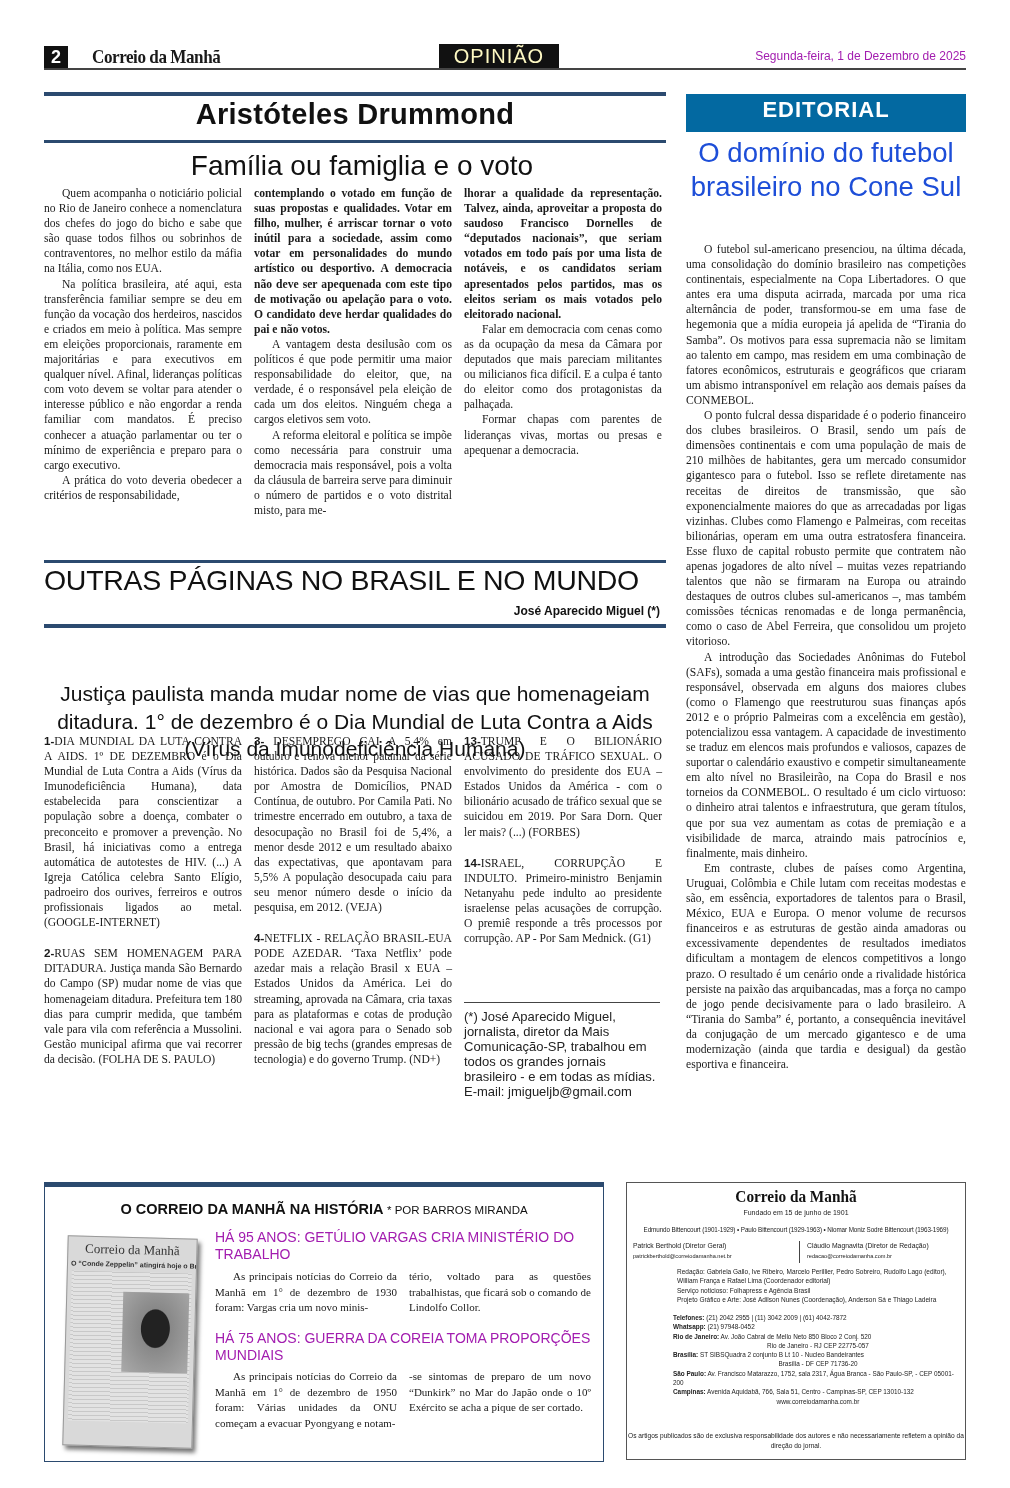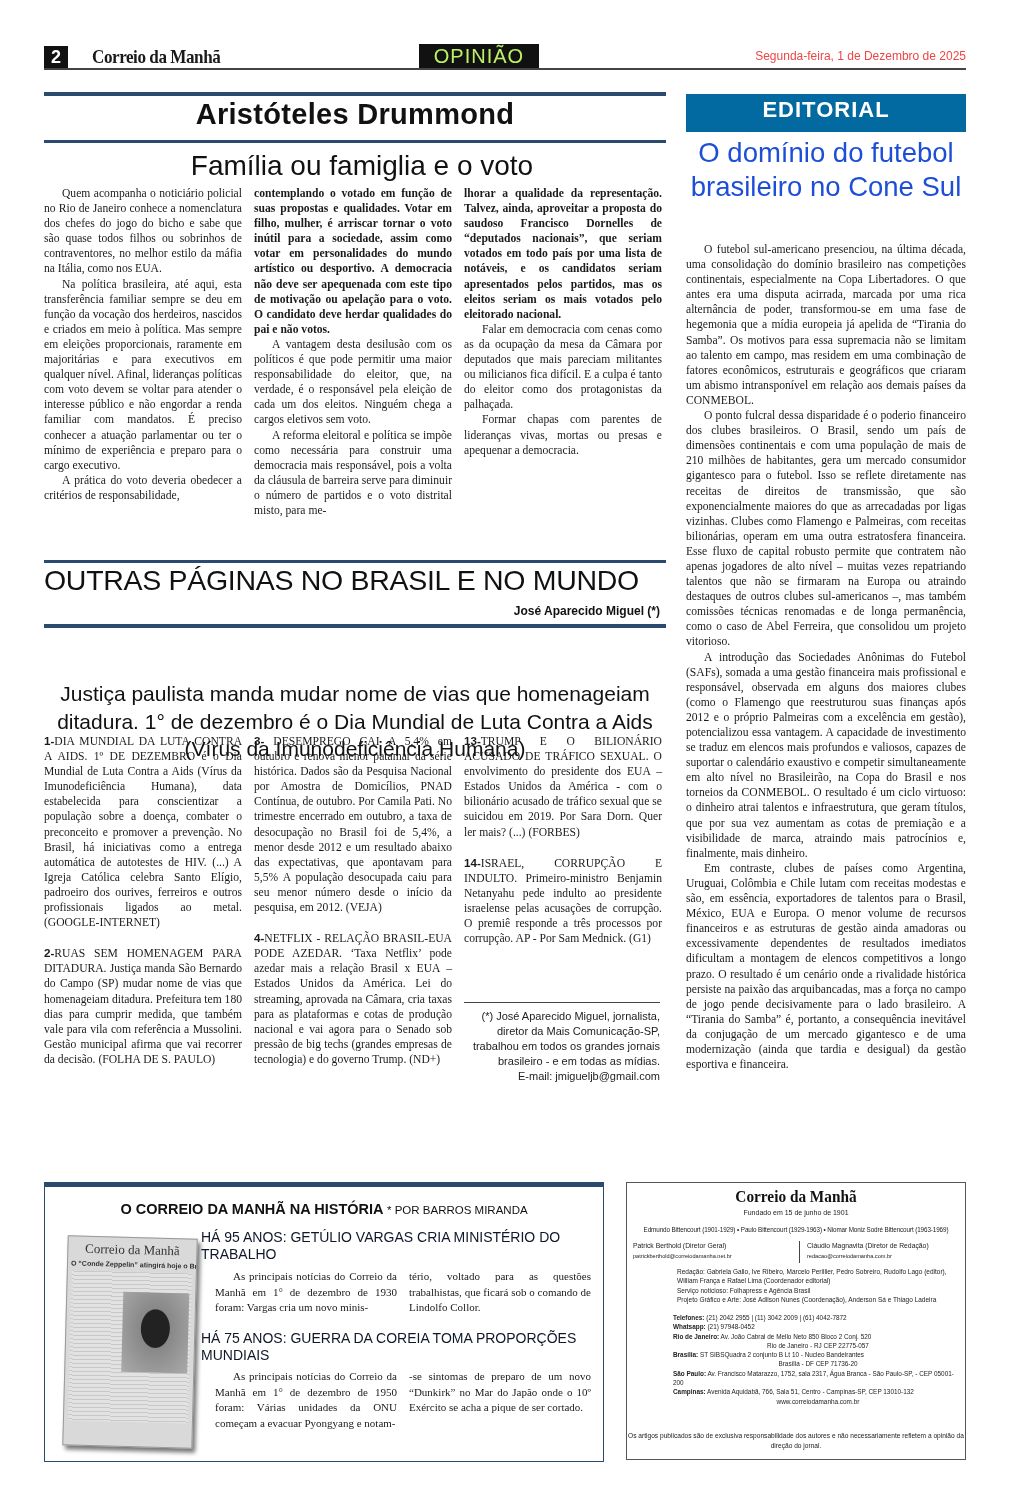--- a/index.html
+++ b/index.html
@@ -3,56 +3,56 @@
 <meta charset="utf-8">
 <style>
   * { box-sizing: border-box; margin: 0; padding: 0; }
   html, body { width: 1010px; height: 1488px; background: #ffffff; overflow: hidden; }
   body { position: relative; font-family: "DejaVu Serif", serif; color: #1a1a1a; }
 
   
   .topbar { position: absolute; left: 44px; top: 46px; width: 922px; height: 24px; border-bottom: 2px solid #444; }
   .pagenum { position: absolute; left: 0; top: 0; width: 24px; height: 22px; background: #111; color: #fff; font-family: "Liberation Sans", sans-serif; font-weight: bold; font-size: 18px; text-align: center; line-height: 22px; }
   .masthead-small { position: absolute; left: 48px; top: 0; font-family: "Liberation Serif", serif; font-weight: bold; font-size: 19px; letter-spacing: -0.5px; transform: scaleX(0.9); transform-origin: left; line-height: 22px; }
-  .section-label { position: absolute; left: 375px; top: -2px; width: 120px; height: 24px; background: #111; color: #bef264; font-family: "Liberation Sans", sans-serif; font-size: 20px; text-align: center; line-height: 25px; letter-spacing: 1px; }
-  .date { position: absolute; right: 0; top: 3px; font-family: "Liberation Sans", sans-serif; font-size: 12px; color: #ef4444; }
+  .section-label { position: absolute; left: 395px; top: -2px; width: 120px; height: 24px; background: #111; color: #fef9c3; font-family: "Liberation Sans", sans-serif; font-size: 20px; text-align: center; line-height: 25px; letter-spacing: 1px; }
+  .date { position: absolute; right: 0; top: 3px; font-family: "Liberation Sans", sans-serif; font-size: 12px; color: #a21caf; }
 
   
   .rule-blue { position: absolute; height: 4px; background: #2b4a6f; }
   .author-name { position: absolute; left: 44px; top: 98px; width: 622px; text-align: center; font-family: "Liberation Sans", sans-serif; font-size: 29px; font-weight: bold; color: #111; letter-spacing: 0.3px; }
   .op-title { position: absolute; left: 44px; top: 150px; width: 636px; text-align: center; font-family: "Liberation Sans", sans-serif; font-size: 28px; color: #111; }
   .cols3 { position: absolute; display: flex; gap: 12px; }
   .col { width: 198px; font-size: 11.6px; line-height: 15.1px; text-align: justify; hyphens: auto; font-family: "Liberation Serif", serif; }
   .col p { text-indent: 18px; }
   .col p.noindent { text-indent: 0; font-weight: bold; }
 
   
   .outras-title { position: absolute; left: 44px; top: 564px; width: 618px; font-family: "Liberation Sans", sans-serif; font-size: 28.5px; color: #111; letter-spacing: -0.3px; white-space: nowrap; }
   .outras-byline { position: absolute; right: 350px; top: 604px; font-family: "Liberation Sans", sans-serif; font-size: 12px; font-weight: bold; color: #111; }
   .outras-headline { position: absolute; left: 44px; top: 640px; width: 622px; text-align: center; font-family: "Liberation Sans", sans-serif; font-size: 21px; line-height: 27.5px; color: #111; margin-top: 40px; }
   .news p { text-indent: 0; margin-bottom: 15px; }
   .news .num { font-family: "Liberation Sans", sans-serif; font-weight: bold; }
-  .bio { position: absolute; left: 464px; top: 1002px; width: 196px; border-top: 1.5px solid #444; padding-top: 6px; font-family: "Liberation Sans", sans-serif; font-size: 11px; line-height: 15px; text-align: right; color: #222; }
+  .bio { position: absolute; left: 464px; top: 1002px; width: 196px; border-top: 1.5px solid #444; padding-top: 6px; font-family: "Liberation Sans", sans-serif; font-size: 13px; line-height: 15px; text-align: left; color: #222; }
 
   
   .ed-label { position: absolute; left: 686px; top: 94px; width: 280px; height: 38px; background: #0369a1; color: #fff; font-family: "Liberation Sans", sans-serif; font-weight: bold; font-size: 22px; text-align: center; line-height: 31px; letter-spacing: 1px; }
   .ed-title { position: absolute; left: 686px; top: 136px; width: 280px; text-align: center; font-family: "Liberation Sans", sans-serif; font-size: 27.5px; line-height: 34px; color: #1d4ed8; }
   .ed-body { position: absolute; left: 686px; top: 242px; width: 280px; font-family: "Liberation Serif", serif; font-size: 11.6px; line-height: 15.1px; text-align: justify; }
   .ed-body p { text-indent: 18px; }
 
   
   .hist-box { position: absolute; left: 44px; top: 1182px; width: 560px; height: 280px; border: 1px solid #2b4a6f; border-top: 5px solid #2b4a6f; padding-left: 20px; }
   .hist-head { position: absolute; left: 0; top: 14px; width: 100%; text-align: center; font-family: "Liberation Sans", sans-serif; font-weight: bold; font-size: 14.5px; color: #111; }
   .hist-head .by { font-weight: normal; font-size: 11.5px; }
   .hist-img { position: absolute; left: 20px; top: 50px; width: 130px; height: 210px; background: #d9d9d9; border: 1px solid #999; box-shadow: 3px 4px 4px #777; transform: rotate(1.5deg); overflow: hidden; }
   .hist-img .mh { font-family: "Liberation Serif", serif; font-size: 13px; text-align: center; margin-top: 4px; color: #333; }
   .hist-img .hl { font-family: "Liberation Sans", sans-serif; font-size: 7px; font-weight: bold; margin: 3px 3px; color: #333; white-space: nowrap; }
   .hist-img .lines { margin: 4px 4px; height: 150px; background: repeating-linear-gradient(#c8c8c8 0 1px, #e2e2e2 1px 4px); position: relative; }
   .hist-img .photo { position: absolute; right: 2px; top: 20px; width: 66px; height: 80px; background: radial-gradient(ellipse at 50% 45%, #222 0 30%, #888 32%, #aaa 100%); }
-  .hist-sub { position: absolute; left: 156px; width: 378px; font-family: "Liberation Sans", sans-serif; font-size: 14px; line-height: 17px; color: #0f172a; }
+  .hist-sub { position: absolute; left: 170px; width: 378px; font-family: "Liberation Sans", sans-serif; font-size: 14px; line-height: 17px; color: #a21caf; }
   .hist-cols { position: absolute; left: 170px; width: 376px; display: flex; gap: 12px; }
   .hist-cols div { width: 182px; font-family: "Liberation Serif", serif; font-size: 11px; line-height: 15.5px; text-align: justify; }
   .hist-cols .first { text-indent: 18px; }
 
   
   .exp-box { position: absolute; left: 626px; top: 1182px; width: 340px; height: 278px; border: 1px solid #555; font-family: "Liberation Sans", sans-serif; color: #222; }
   .exp-logo { position: absolute; top: 4px; width: 100%; text-align: center; font-family: "Liberation Serif", serif; font-weight: bold; font-size: 17px; color: #111; transform: scaleX(0.9); }
   .exp-founded { position: absolute; top: 26px; width: 100%; text-align: center; font-size: 7px; }
   .exp-founders { position: absolute; top: 43px; left: 0; width: 100%; text-align: center; font-size: 6.3px; letter-spacing: -0.1px; white-space: nowrap; }
   .exp-dir { position: absolute; top: 58px; font-size: 6.8px; line-height: 10px; }

